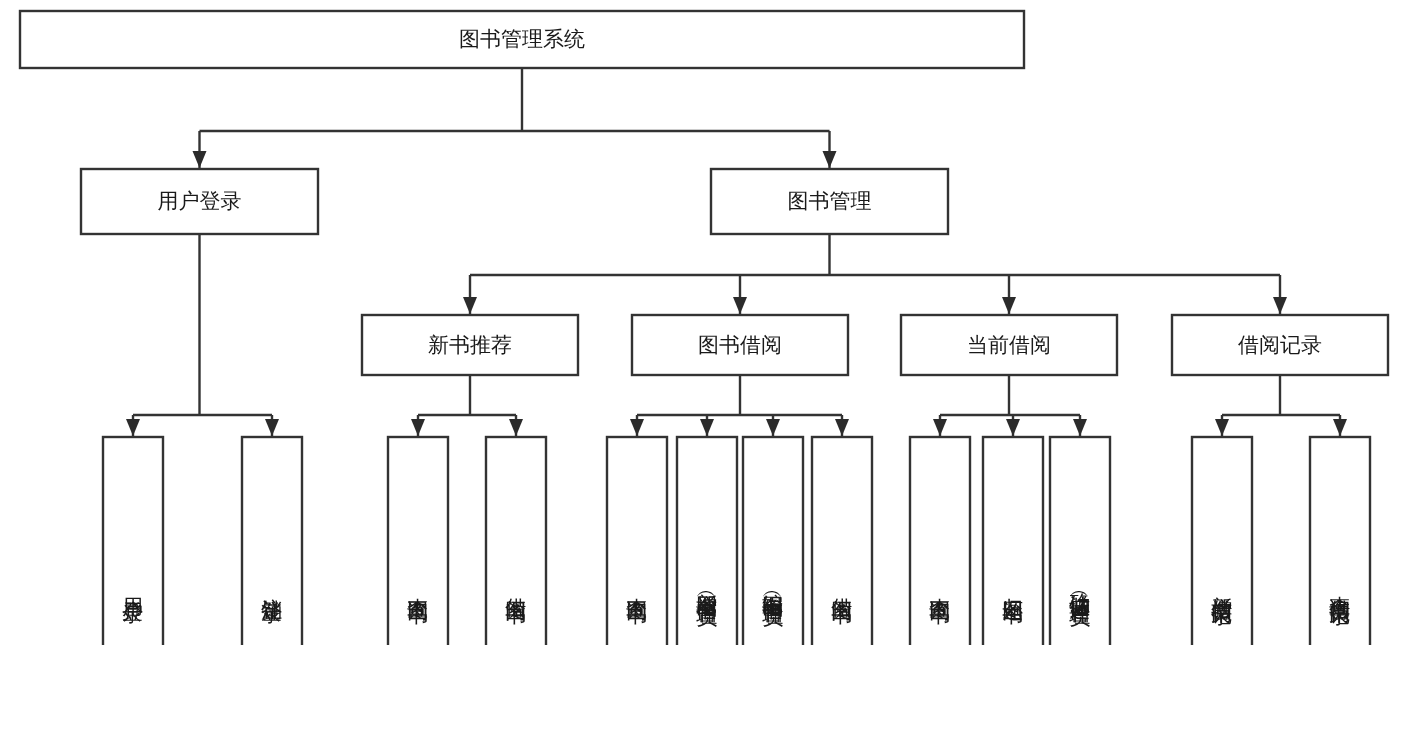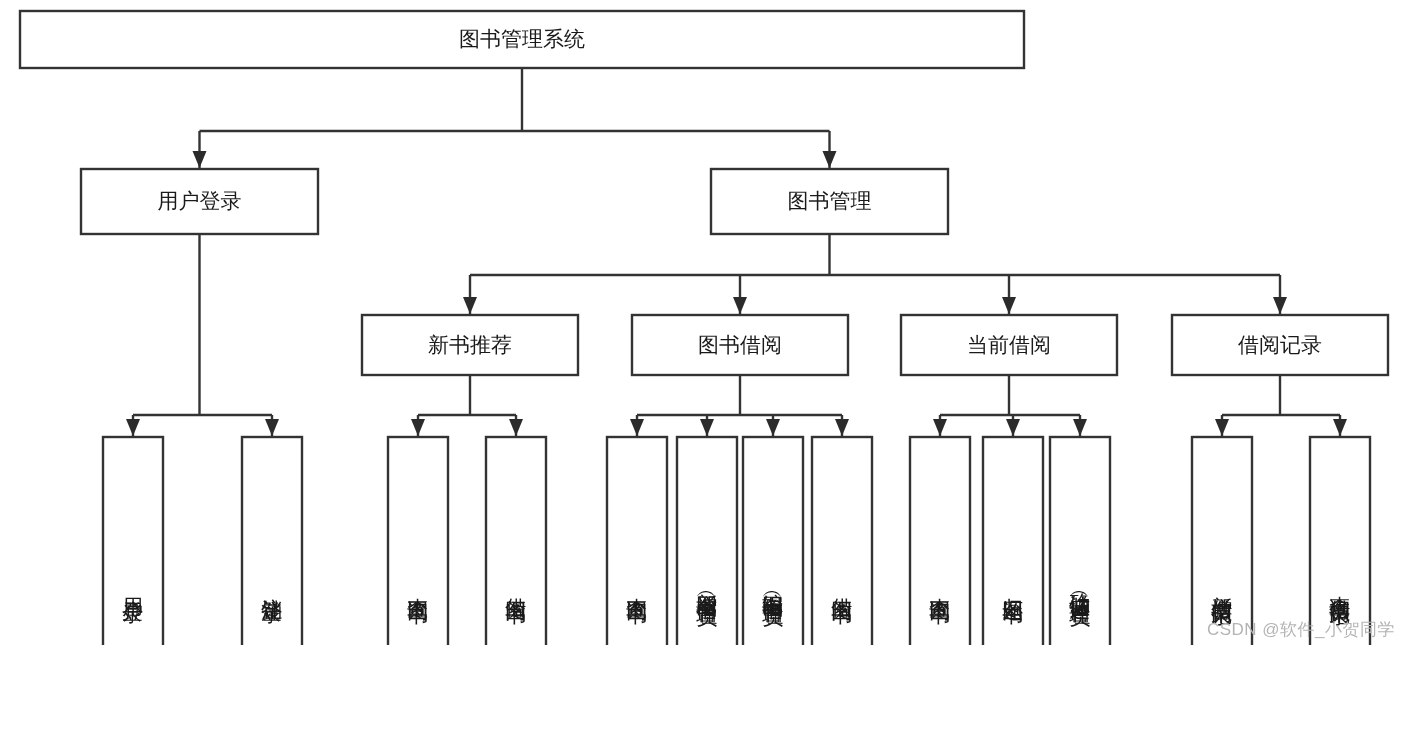--- a/index.html
+++ b/index.html
@@ -176,14 +176,13 @@
       <div class="node-label-v" style="left: 677px; top: 437px; width: 60px; height: 296px;">新增图书（管理员）</div>
       <div class="node-label-v" style="left: 743px; top: 437px; width: 60px; height: 296px;">编辑图书（管理员）</div>
       <div class="node-label-v" style="left: 812px; top: 437px; width: 60px; height: 296px;">借阅图书</div>
       <div class="node-label-v" style="left: 910px; top: 437px; width: 60px; height: 296px;">查询图书</div>
       <div class="node-label-v" style="left: 983px; top: 437px; width: 60px; height: 296px;">归还图书</div>
       <div class="node-label-v" style="left: 1050px; top: 437px; width: 60px; height: 296px;">确认归还（管理员）</div>
       <div class="node-label-v" style="left: 1192px; top: 437px; width: 60px; height: 296px;">新增借阅记录</div>
       <div class="node-label-v" style="left: 1310px; top: 437px; width: 60px; height: 296px;">查询借阅记录</div>
     </div>
 
-  <div id="watermark">CSDN @软件_小贺同学</div>
 </div>
 
 </body></html>

